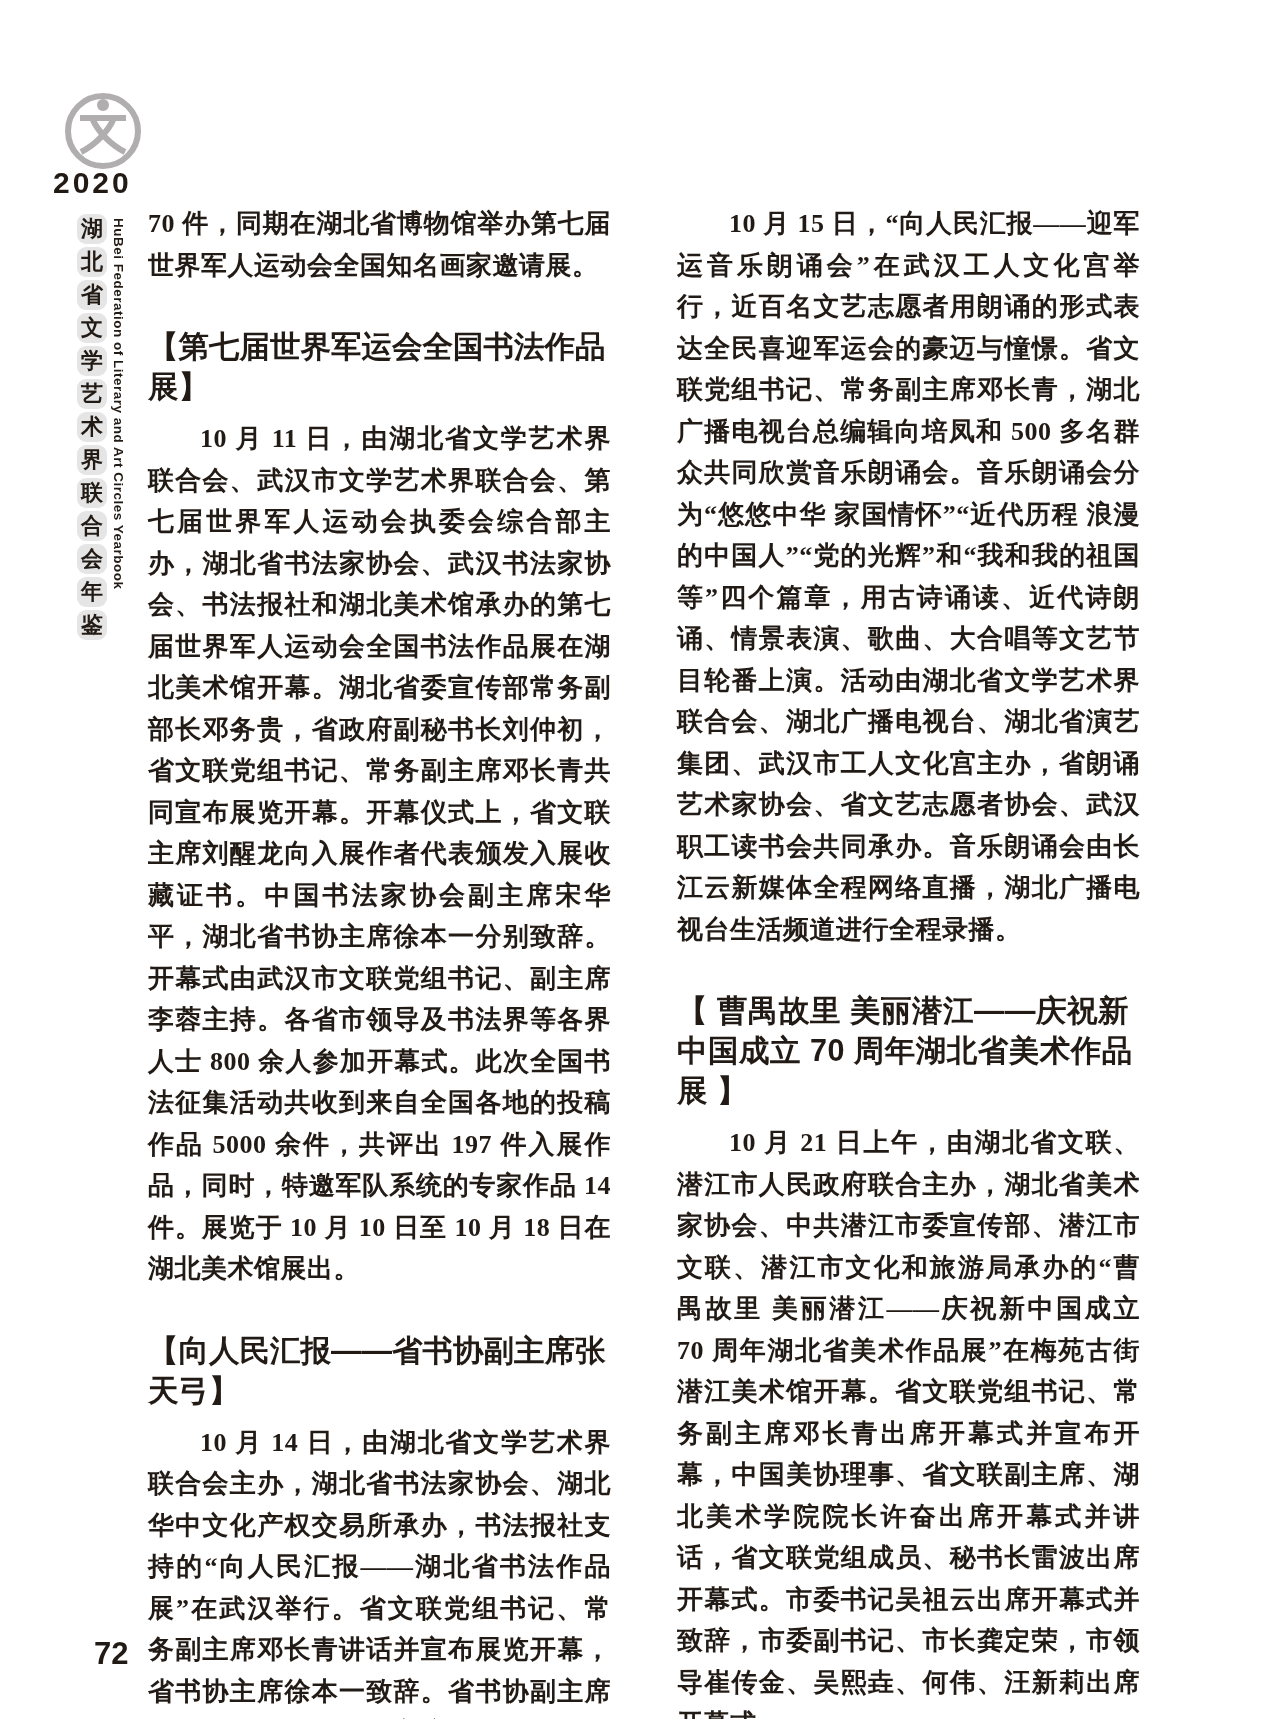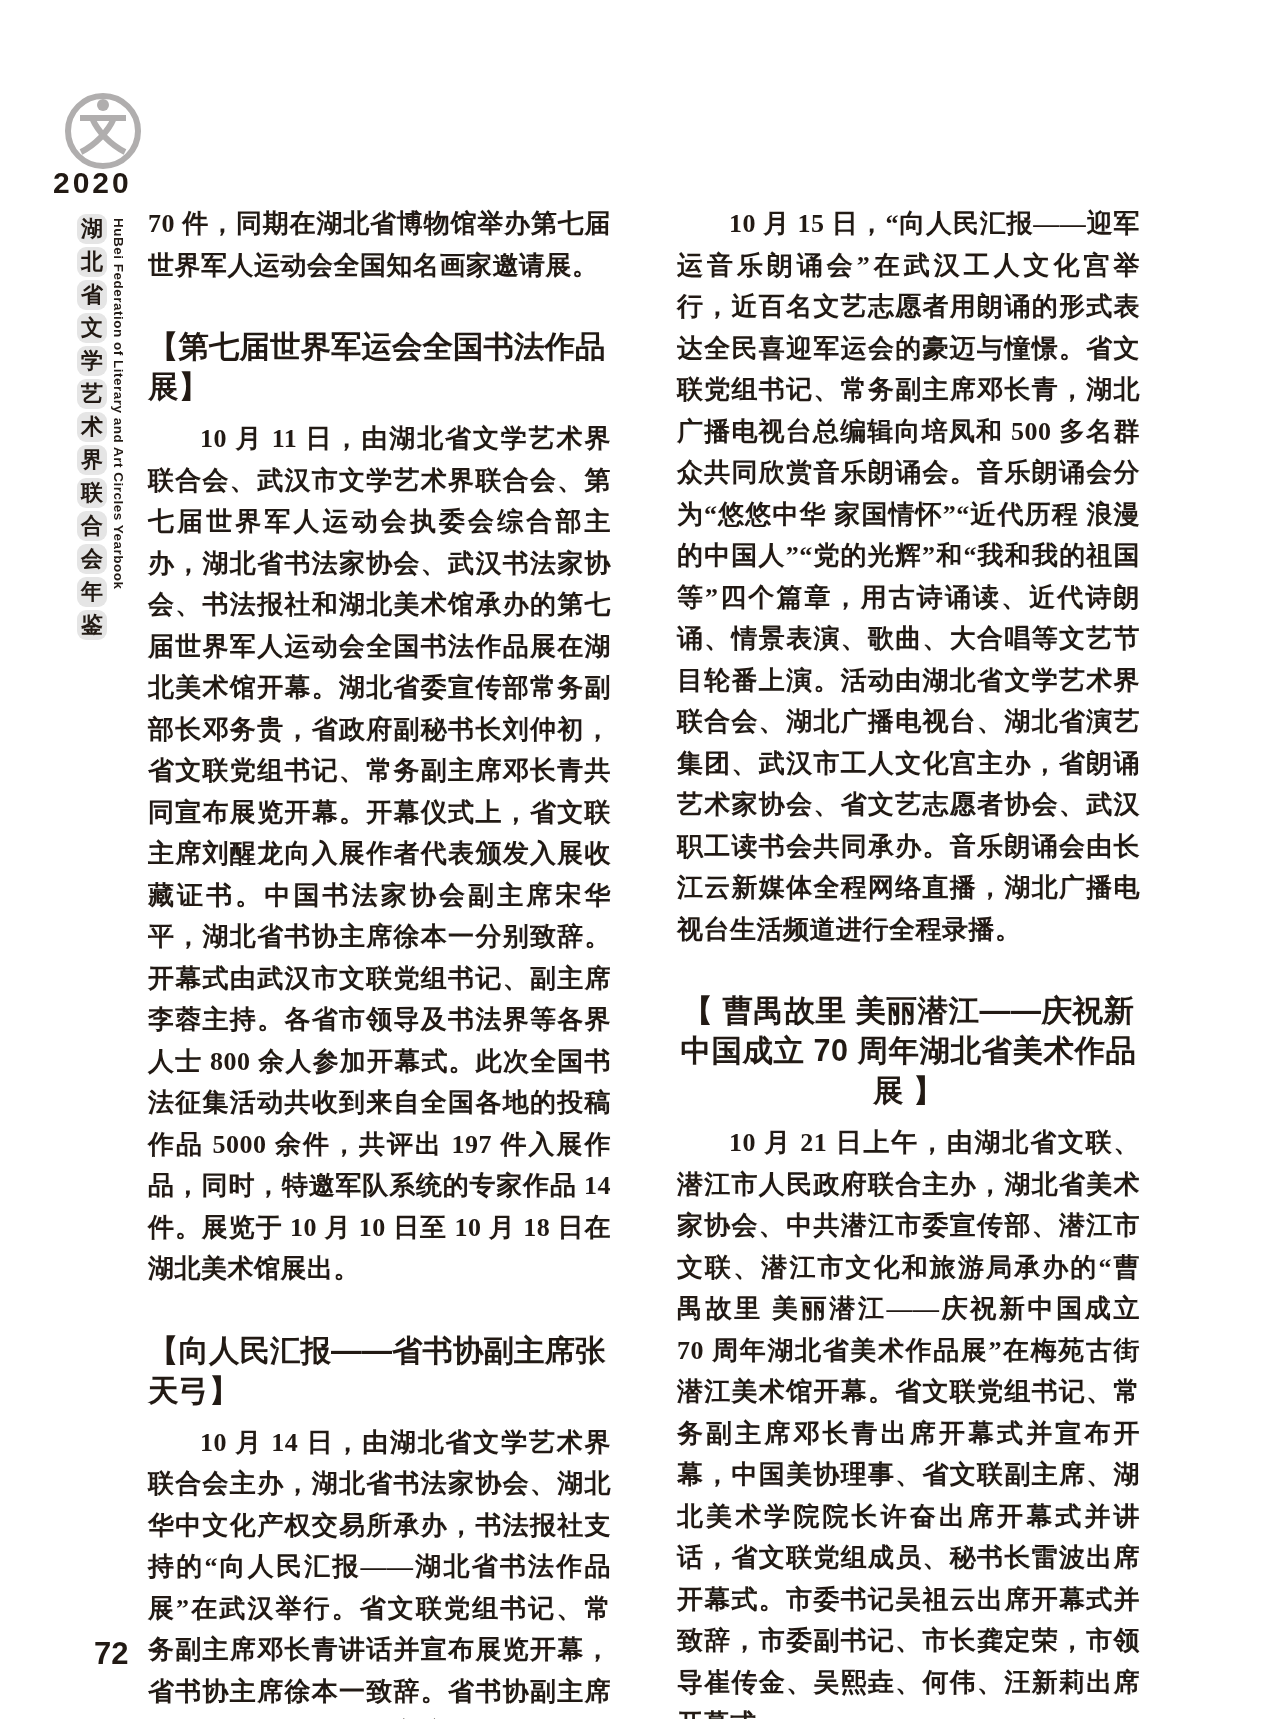--- a/index.html
+++ b/index.html
@@ -43,21 +43,21 @@
     margin:0;font-weight:600;
     letter-spacing:0.5px;
   }
   .para.indent{text-indent:2em;}
   .heading{
     font-family:"Liberation Sans","DejaVu Sans",sans-serif;
     font-weight:bold;font-size:30.5px;line-height:40px;
     margin:40px 0 12px 0;color:#221a14;
   }
   .heading.centered{text-align:left;}
-  .heading.wraps{text-align:center;letter-spacing:0.5px;}
+  .heading.wraps{text-align:left;letter-spacing:0.5px;}
   
   .page-number{
     position:absolute;left:94px;top:1636px;
     font-family:"Liberation Sans","DejaVu Sans",sans-serif;
     font-weight:bold;font-size:31px;color:#221a14;
   }
 </style>
 </head>
 <body>
 

